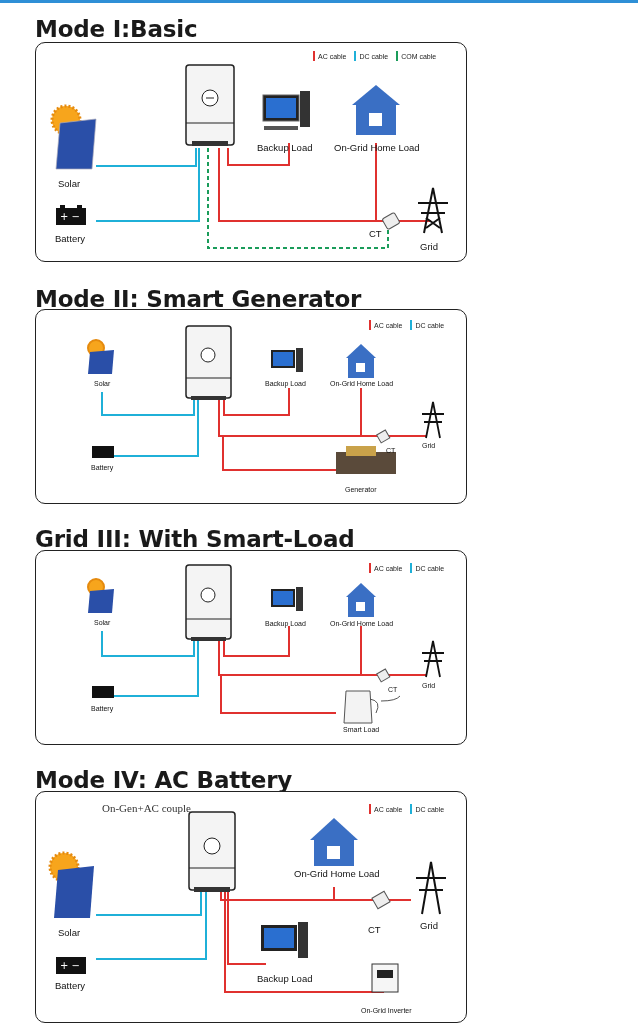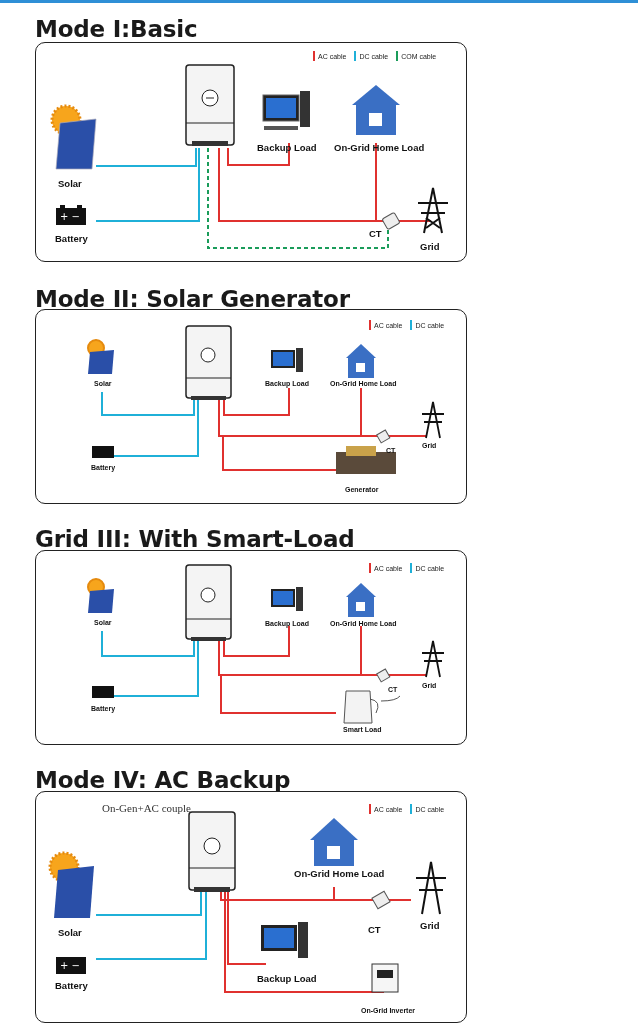--- a/index.html
+++ b/index.html
@@ -1,21 +1,21 @@
 <!DOCTYPE html>
 <html><head>
 <meta charset="utf-8">
 <style>
   html, body { margin: 0; padding: 0; background: #ffffff; }
   body { width: 638px; height: 1024px; position: relative; overflow: hidden; font-family: "Liberation Sans", sans-serif; }
   .topbar { position: absolute; left: 0; top: 0; width: 638px; height: 3px; background: #2e8fd6; }
   .mode-title { position: absolute; left: 35px; font-family: "DejaVu Sans", sans-serif; font-weight: bold; font-size: 23px; color: #1a1a1a; letter-spacing: -0.2px; }
   .panel { position: absolute; left: 35px; width: 430px; border: 1.5px solid #222; border-radius: 10px; background: #fff; }
   .panel svg { position: absolute; left: 0; top: 0; }
-  .lbl { position: absolute; font-size: 9.5px; color: #111; white-space: nowrap; font-weight: bold; }
+  .lbl { position: absolute; font-size: 9.5px; color: #111; white-space: nowrap; }
   .lbl.sm { font-size: 7px; }
   .legend { position: absolute; top: 8px; font-size: 7px; color: #222; display: flex; gap: 8px; align-items: center; white-space: nowrap; }
   .legend .it { display: flex; align-items: center; gap: 3px; }
   .legend .bar { display: inline-block; width: 2px; height: 10px; }
   .serif-note { position: absolute; left: 22px; top: 10px; font-family: "Liberation Serif", serif; font-size: 11px; color: #333; padding-left: 44px; }
 </style>
 </head>
 <body>
 
 <div class="topbar"></div>
@@ -92,21 +92,21 @@
     </g>
   </svg>
   <div class="lbl" style="left:22px;top:135px">Solar</div>
   <div class="lbl" style="left:19px;top:190px">Battery</div>
   <div class="lbl" style="left:221px;top:99px">Backup Load</div>
   <div class="lbl" style="left:298px;top:99px">On-Grid Home Load</div>
   <div class="lbl" style="left:333px;top:185px">CT</div>
   <div class="lbl" style="left:384px;top:198px">Grid</div>
 </div>
 
-<div class="mode-title" style="top:286px">Mode II: Solar Generator</div>
+<div class="mode-title" style="top:286px">Mode II: Smart Generator</div>
 <div class="panel" style="top:309px;height:193px">
   <div class="legend" style="left:333px;top:10px">
     <span class="it">
         <span class="bar" style="background:#e0312f"></span>
         <span>AC cable</span>
       </span>
     <span class="it">
         <span class="bar" style="background:#1fb0d8"></span>
         <span>DC cable</span>
       </span>
@@ -223,21 +223,21 @@
   </svg>
   <div class="lbl sm" style="left:58px;top:68px">Solar</div>
   <div class="lbl sm" style="left:55px;top:154px">Battery</div>
   <div class="lbl sm" style="left:229px;top:69px">Backup Load</div>
   <div class="lbl sm" style="left:294px;top:69px">On-Grid Home Load</div>
   <div class="lbl sm" style="left:352px;top:135px">CT</div>
   <div class="lbl sm" style="left:386px;top:131px">Grid</div>
   <div class="lbl sm" style="left:307px;top:175px">Smart Load</div>
 </div>
 
-<div class="mode-title" style="top:767px">Mode IV: AC Backup</div>
+<div class="mode-title" style="top:767px">Mode IV: AC Battery</div>
 <div class="panel" style="top:791px;height:230px">
   <div class="serif-note">On-Gen+AC couple</div>
   <div class="legend" style="left:333px;top:12px">
     <span class="it">
         <span class="bar" style="background:#e0312f"></span>
         <span>AC cable</span>
       </span>
     <span class="it">
         <span class="bar" style="background:#1fb0d8"></span>
         <span>DC cable</span>

